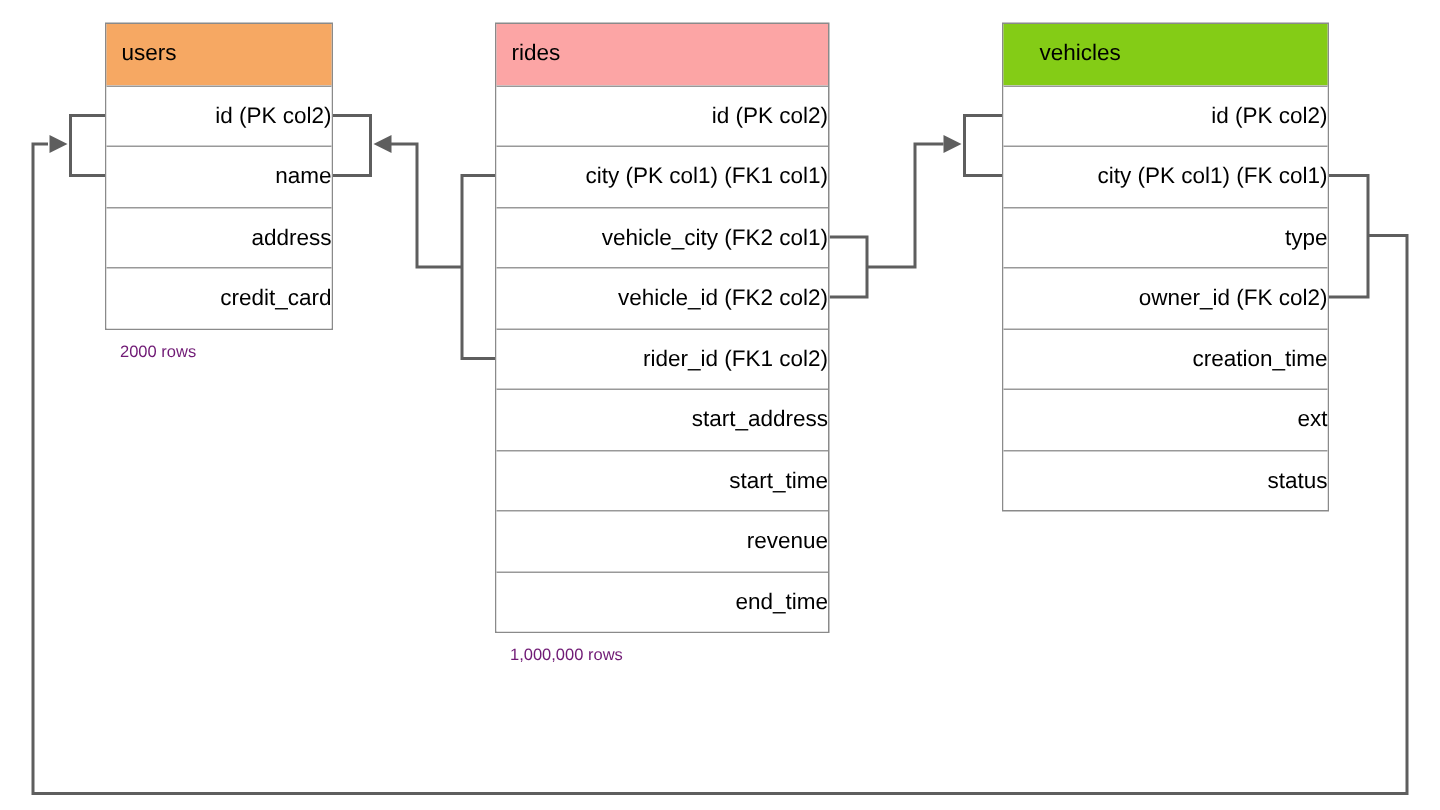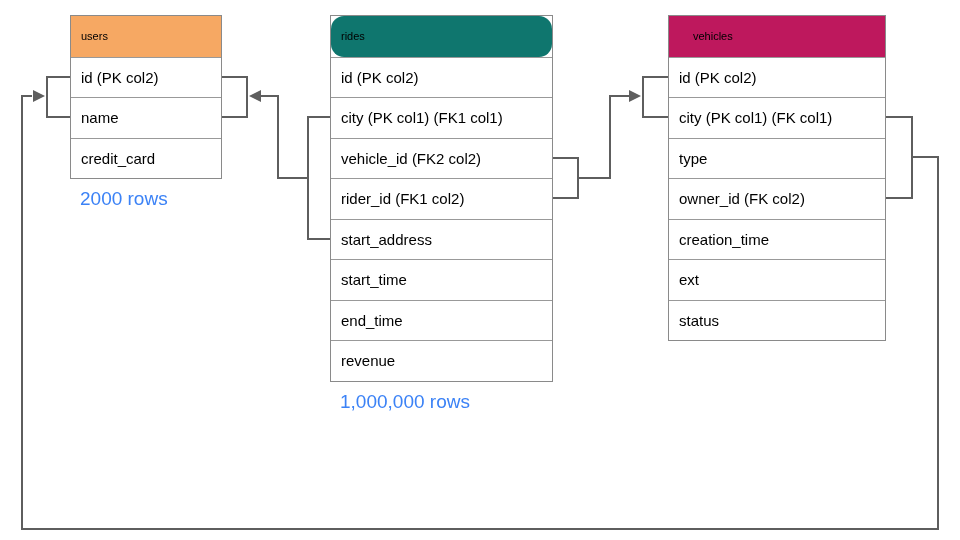--- a/index.html
+++ b/index.html
@@ -9,28 +9,28 @@
     position:relative; width:960px; height:540px; background:#ffffff;
     font-family:"Liberation Sans", sans-serif; color:var(--text); overflow:hidden;
   }
   .wires { position:absolute; left:0; top:0; width:960px; height:540px; }
   .wires path { fill:none; stroke:var(--line); stroke-width:2; }
   .wires polygon { fill:var(--line); stroke:none; }
   .table { position:absolute; }
   .grid { border:1px solid #8a8a8a; background:#ffffff; }
   .table-header {
     height:40.5px; line-height:40.5px; padding-left:10px;
-    font-size:11px; color:#000000;
+    font-size:15px; color:#000000;
   }
   .table-row {
     height:40.5px; line-height:39.5px; padding-left:10px;
-    font-size:15px; border-top:1px solid var(--border); background:#ffffff;
+    font-size:15px; border-top:1px solid var(--border); background:#ffffff;text-align:right;
   }
   .row-count {
-    margin-top:9px; padding-left:10px; font-size:19px; color:#3b82f6;
+    margin-top:9px; padding-left:10px; font-size:11px; color:#701a75;
   }
 </style>
 </head>
 <body>
 
 <div class="canvas">
 
   <svg class="wires" viewBox="0 0 960 540" xmlns="http://www.w3.org/2000/svg">
 
     <g>
@@ -54,46 +54,48 @@
       <polygon points="45,96 33,90 33,102"></polygon>
     </g>
   </svg>
 
   <div class="table" style="left:70px; top:15px; width:152px;">
     <div class="grid">
       <div class="table-header" style="background: rgb(246, 168, 99);">users</div>
       <div class="table-rows">
           <div class="table-row">id (PK col2)</div>
           <div class="table-row">name</div>
+          <div class="table-row">address</div>
           <div class="table-row">credit_card</div>
         </div>
     </div>
     <div class="row-count">2000 rows</div>
   </div>
 
   <div class="table" style="left:330px; top:15px; width:223px;">
     <div class="grid">
-      <div class="table-header" style="background: #0f766e; border-radius: 13px;">rides</div>
+      <div class="table-header" style="background: #fca5a5;">rides</div>
       <div class="table-rows">
           <div class="table-row">id (PK col2)</div>
           <div class="table-row">city (PK col1) (FK1 col1)</div>
+          <div class="table-row">vehicle_city (FK2 col1)</div>
           <div class="table-row">vehicle_id (FK2 col2)</div>
           <div class="table-row">rider_id (FK1 col2)</div>
           <div class="table-row">start_address</div>
           <div class="table-row">start_time</div>
+          <div class="table-row">revenue</div>
           <div class="table-row">end_time</div>
-          <div class="table-row">revenue</div>
         </div>
     </div>
     <div class="row-count">1,000,000 rows</div>
   </div>
 
   <div class="table" style="left:668px; top:15px; width:218px;">
     <div class="grid">
-      <div class="table-header" style="background: #be185d; padding-left: 24px;">vehicles</div>
+      <div class="table-header" style="background: #84cc16; padding-left: 24px;">vehicles</div>
       <div class="table-rows">
           <div class="table-row">id (PK col2)</div>
           <div class="table-row">city (PK col1) (FK col1)</div>
           <div class="table-row">type</div>
           <div class="table-row">owner_id (FK col2)</div>
           <div class="table-row">creation_time</div>
           <div class="table-row">ext</div>
           <div class="table-row">status</div>
         </div>
     </div>

